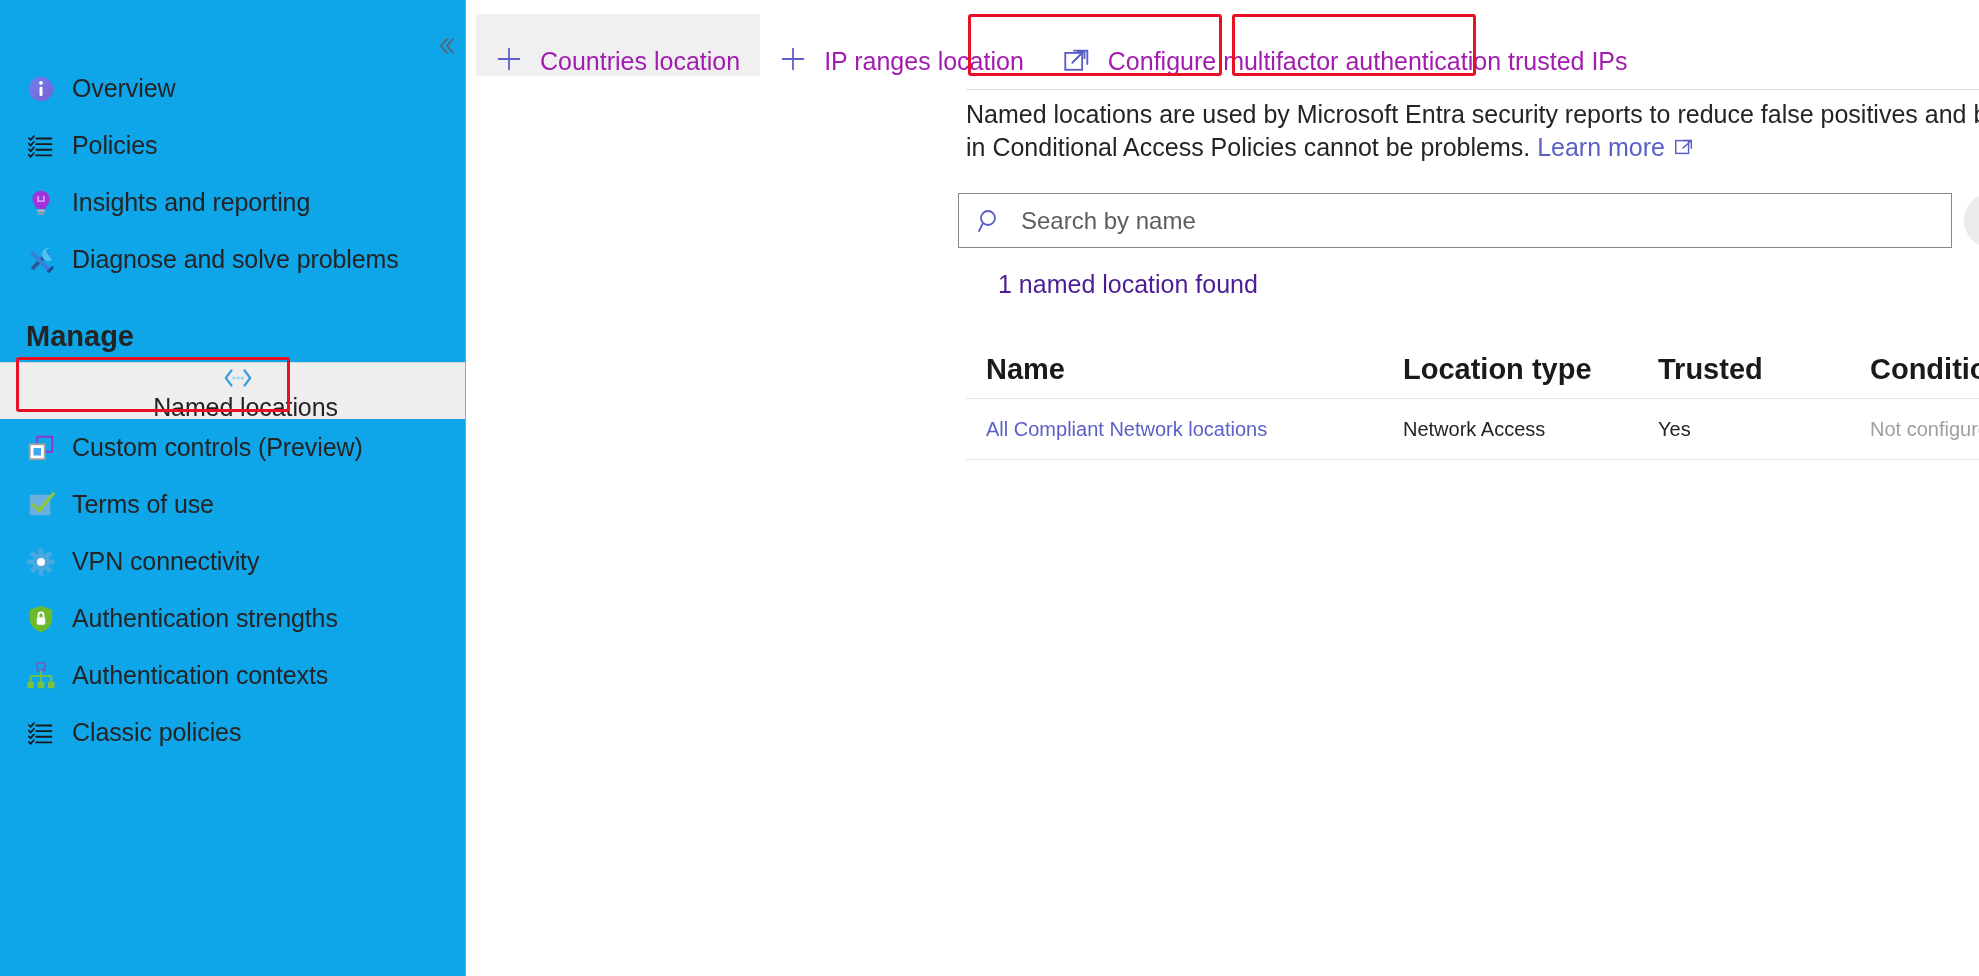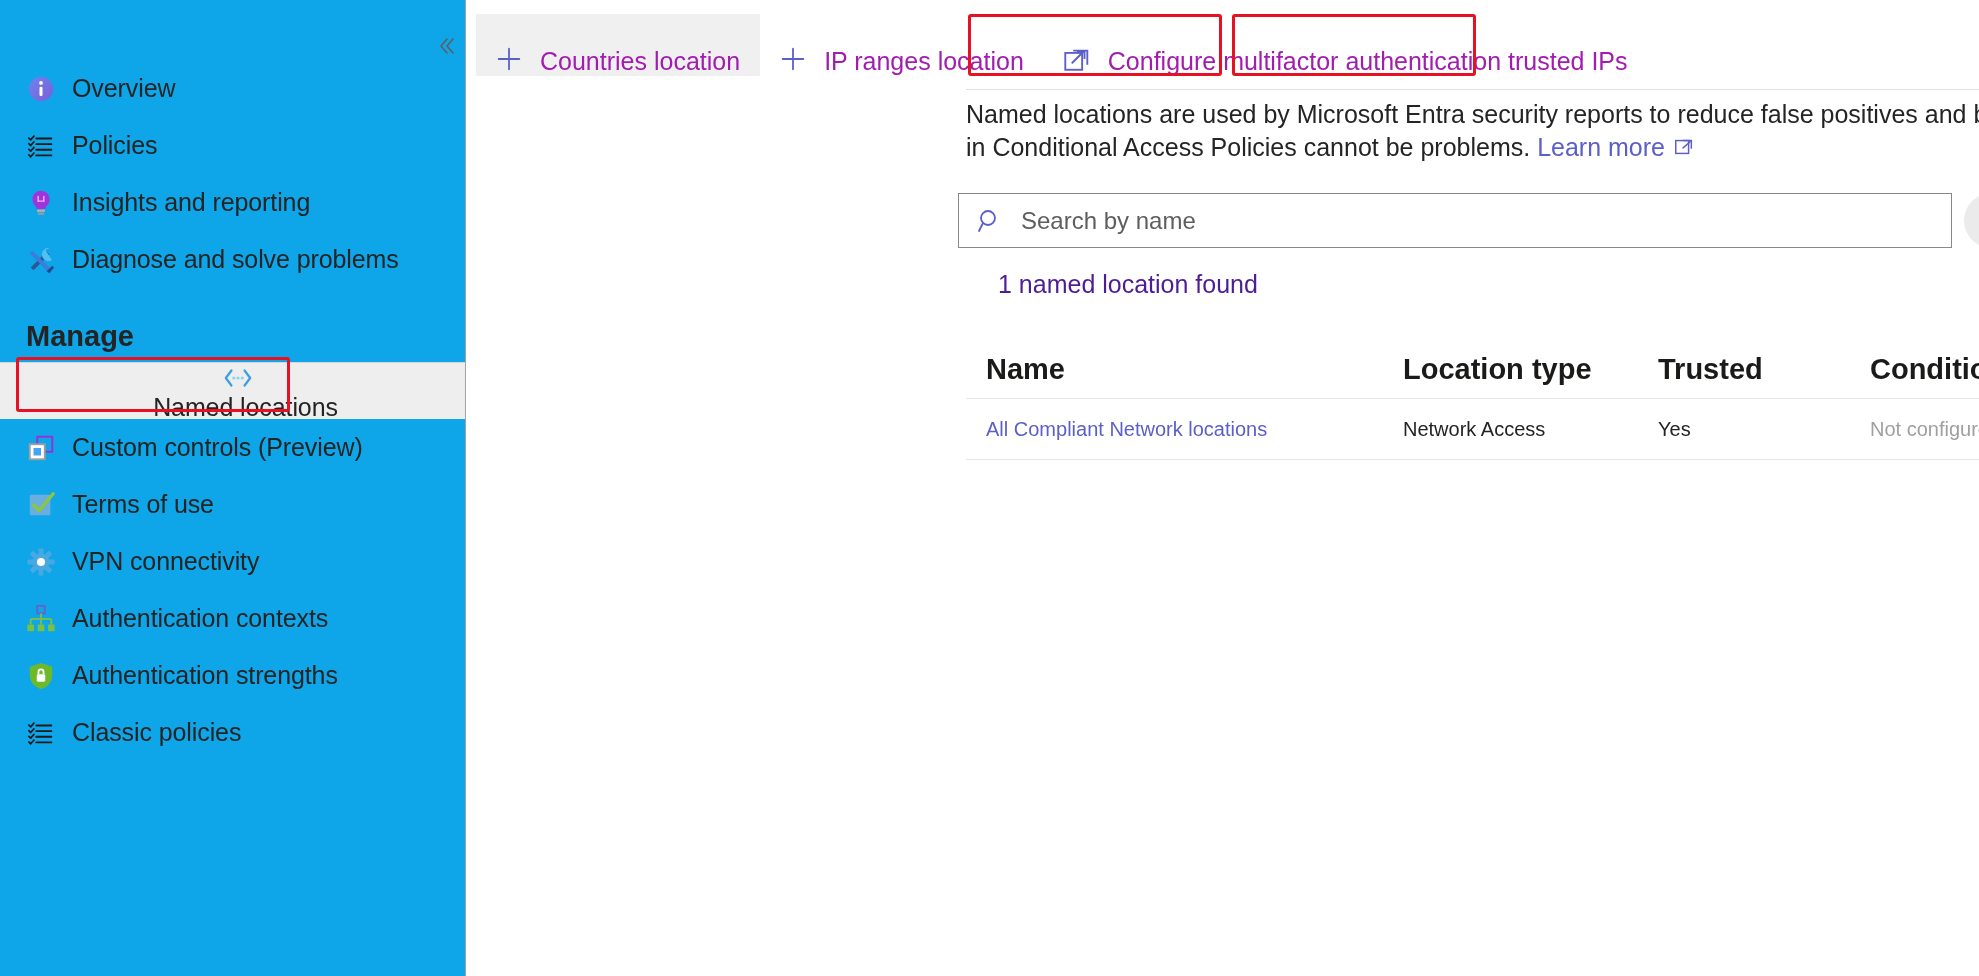--- a/index.html
+++ b/index.html
@@ -365,45 +365,45 @@
             </g>
             <circle cx="16" cy="16" r="4.3" fill="#ffffff"></circle>
           </svg>
         </span>
         <span class="nav-label">VPN connectivity</span>
       </div>
 
       <div class="nav-item">
         <span class="nav-icon">
           <svg width="30" height="30" viewBox="0 0 32 32">
+            <path d="M16 2 L28 6 v9 c0 8-5.5 13-12 15 C9.5 28 4 23 4 15 V6 z" fill="#6cba2a"></path>
+            <rect x="11.5" y="14" width="9" height="8" rx="1.4" fill="#ffffff"></rect>
+            <path d="M13.3 14 v-2.4 a2.7 2.7 0 0 1 5.4 0 V14" fill="none" stroke="#ffffff" stroke-width="2"></path>
+          </svg>
+        </span>
+        <span class="nav-label">Authentication strengths</span>
+      </div>
+
+      <div class="nav-item">
+        <span class="nav-icon">
+          <svg width="30" height="30" viewBox="0 0 32 32">
             <rect x="12" y="2" width="8" height="8" fill="none" stroke="#6464c8" stroke-width="2"></rect>
             <g stroke="#7ac143" stroke-width="2" fill="none">
               <path d="M16 10 v6"></path>
                 <path d="M5 16 h22"></path>
                 <path d="M5 16 v6"></path>
                 <path d="M16 16 v6"></path>
                 <path d="M27 16 v6"></path>
             </g>
             <rect x="1.5" y="22" width="7" height="7" fill="#7ac143"></rect>
             <rect x="12.5" y="22" width="7" height="7" fill="#7ac143"></rect>
             <rect x="23.5" y="22" width="7" height="7" fill="#7ac143"></rect>
           </svg>
         </span>
         <span class="nav-label">Authentication contexts</span>
-      </div>
-
-      <div class="nav-item">
-        <span class="nav-icon">
-          <svg width="30" height="30" viewBox="0 0 32 32">
-            <path d="M16 2 L28 6 v9 c0 8-5.5 13-12 15 C9.5 28 4 23 4 15 V6 z" fill="#6cba2a"></path>
-            <rect x="11.5" y="14" width="9" height="8" rx="1.4" fill="#ffffff"></rect>
-            <path d="M13.3 14 v-2.4 a2.7 2.7 0 0 1 5.4 0 V14" fill="none" stroke="#ffffff" stroke-width="2"></path>
-          </svg>
-        </span>
-        <span class="nav-label">Authentication strengths</span>
       </div>
 
       <div class="nav-item">
         <span class="nav-icon">
           <svg width="30" height="30" viewBox="0 0 32 32">
             <g stroke="#1b1a19" stroke-width="2.1" stroke-linecap="round">
               <line x1="11" y1="8" x2="27" y2="8"></line>
               <line x1="11" y1="14" x2="27" y2="14"></line>
               <line x1="11" y1="20" x2="27" y2="20"></line>
               <line x1="11" y1="26" x2="27" y2="26"></line>

